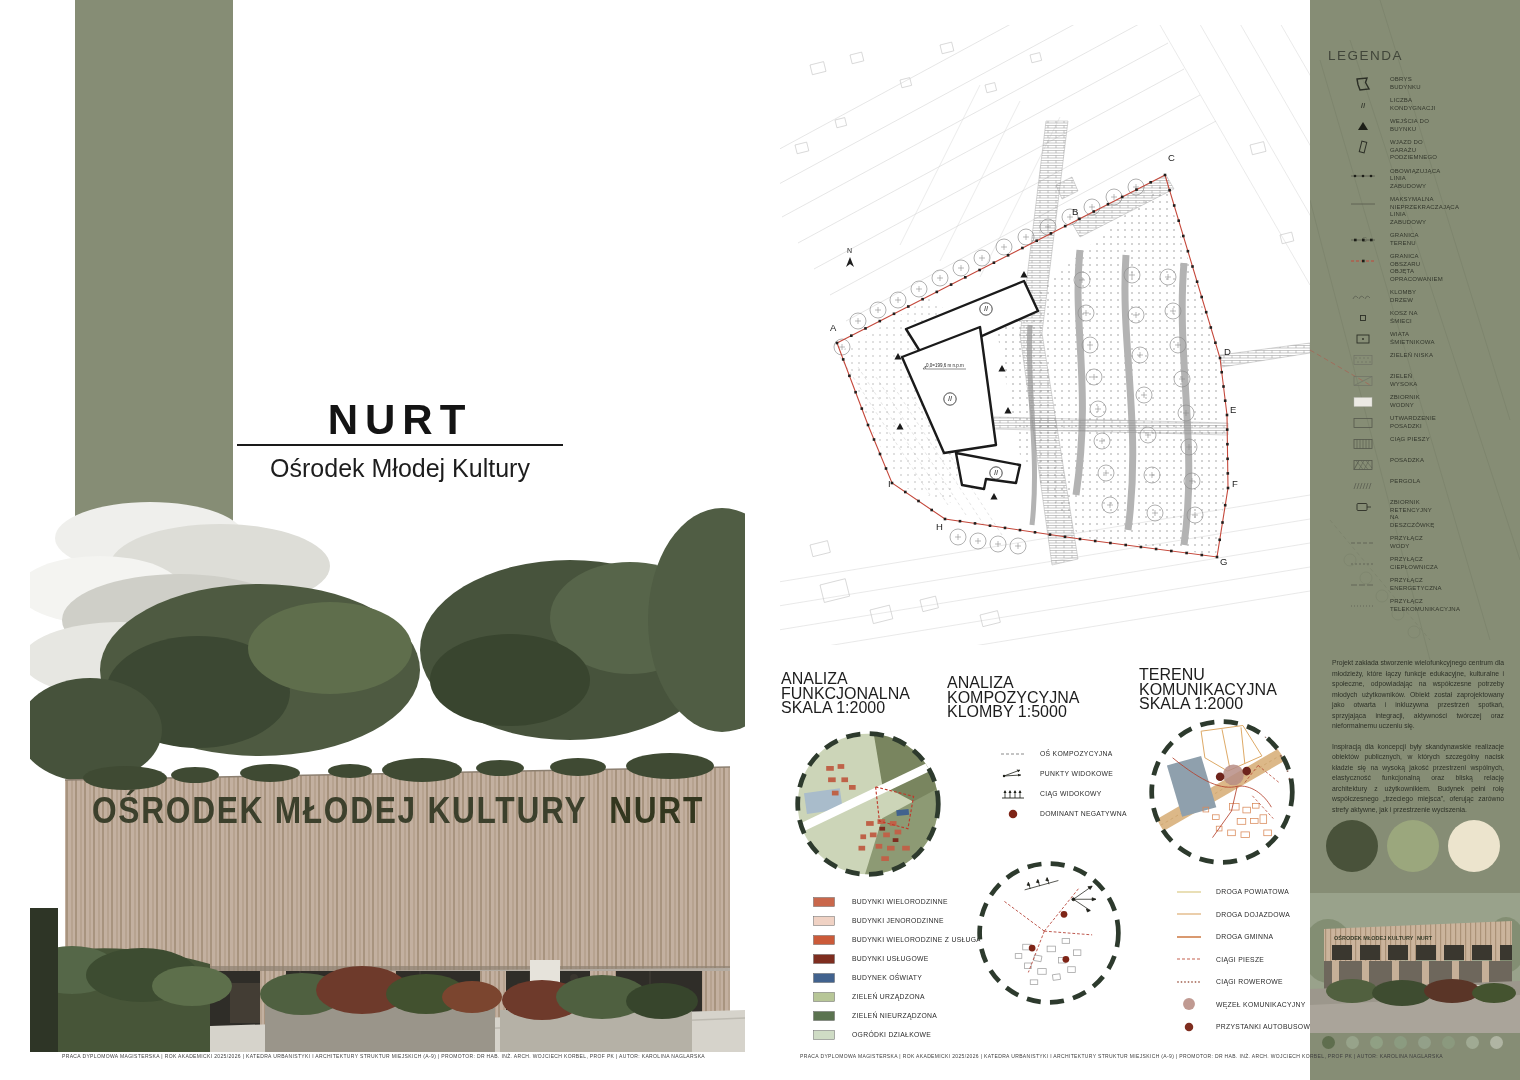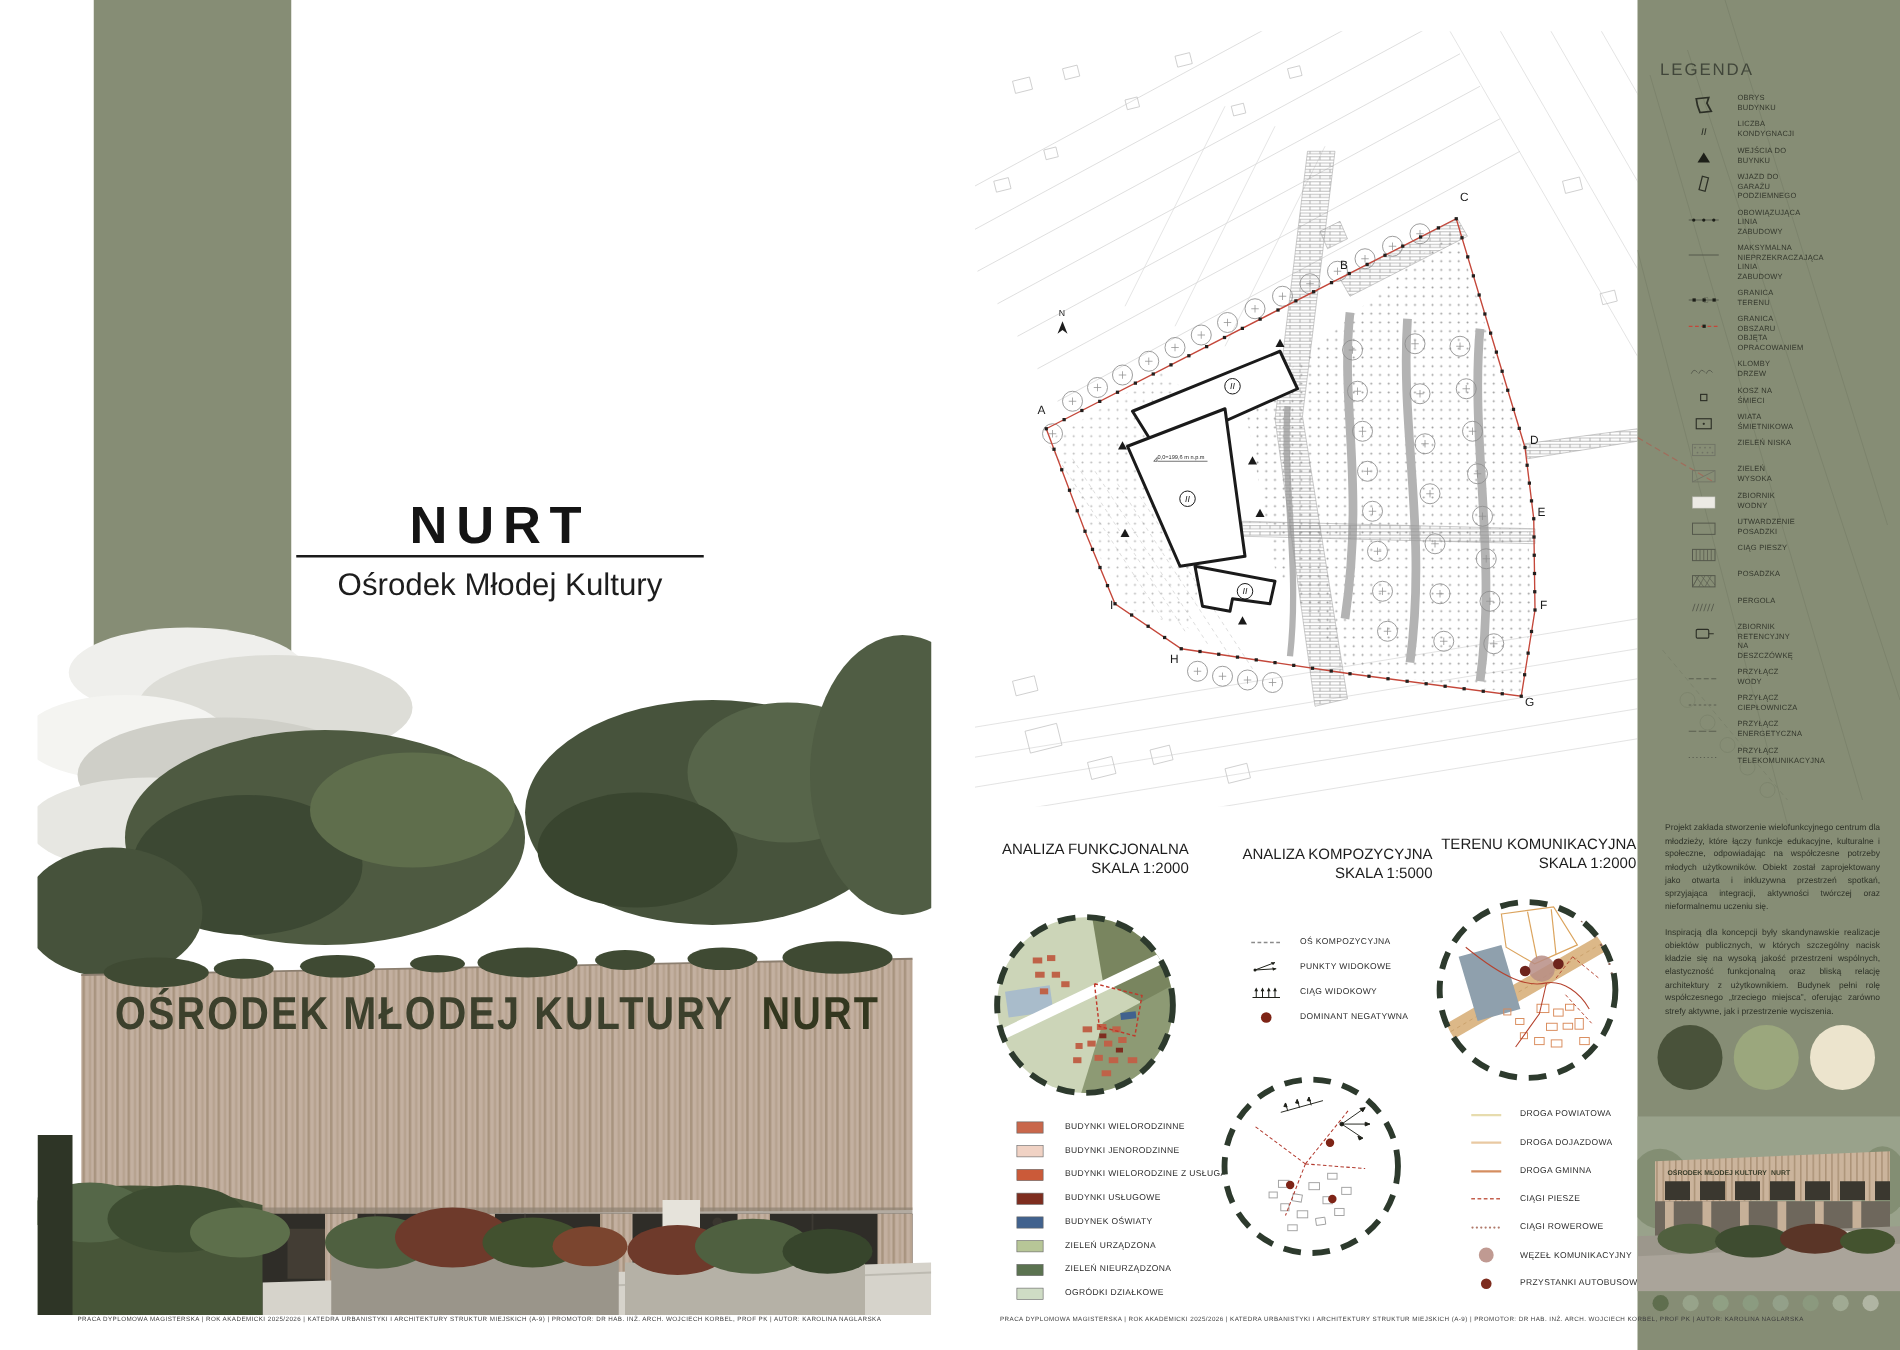--- a/index.html
+++ b/index.html
@@ -37,21 +37,21 @@
   .desc p{margin:0 0 10px 0;font-size:6.8px;line-height:10.5px;text-align:justify;}
 
   .palette{position:absolute;left:1326px;top:820px;display:flex;gap:9px;}
   .palette .chip{width:52px;height:52px;border-radius:50%;}
 
   #thumb-svg{position:absolute;left:1310px;top:893px;}
   .dots-row{position:absolute;left:1322px;top:1036px;display:flex;gap:11px;}
   .dots-row .dot{width:13px;height:13px;border-radius:50%;}
 
   
-  .an-title{position:absolute;width:170px;text-align:right;font-size:12px;line-height:14.5px;color:#1d1d1d;}
+  .an-title{position:absolute;width:170px;text-align:left;font-size:16px;line-height:14.5px;color:#1d1d1d;}
   .an-legend{position:absolute;}
   .al-row{display:flex;align-items:center;height:11px;}
   .al-sym{width:26px;flex:0 0 26px;display:flex;align-items:center;}
   .al-label{margin-left:14px;font-size:6.8px;letter-spacing:.3px;color:#2a2a2a;white-space:nowrap;}
   #an-legend-0 .al-row{margin-bottom:8px;}
   #an-legend-1 .al-row{margin-bottom:9px;}
   #an-legend-2 .al-row{margin-bottom:11.5px;}
   .an-circle{position:absolute;}
 
   
@@ -799,23 +799,23 @@
       <div class="al-row">
         <span class="al-sym">
           <svg viewBox="0 0 26 14" width="26" height="14">
             <rect x="1.5" y="2.5" width="21" height="9" fill="#cfdcc5" stroke="#666" stroke-width="0.5"></rect>
           </svg>
         </span>
         <span class="al-label">OGRÓDKI DZIAŁKOWE</span>
       </div>
     </div>
 
-  <div class="an-title" style="left:976px;top:676px;">
+  <div class="an-title" style="left:947px;top:676px;">
     <div>ANALIZA KOMPOZYCYJNA</div>
-    <div>SKALA 1:5000</div>
+    <div>KLOMBY 1:5000</div>
   </div>
   <div class="an-legend" id="an-legend-1" style="left:1000px;top:748px;">
       <div class="al-row">
         <span class="al-sym">
           <svg viewBox="0 0 26 14" width="26" height="14">
             <line x1="1" y1="7" x2="25" y2="7" stroke="#8a8a8a" stroke-width="1.2" stroke-dasharray="3,2"></line>
           </svg>
         </span>
         <span class="al-label">OŚ KOMPOZYCYJNA</span>
       </div>

